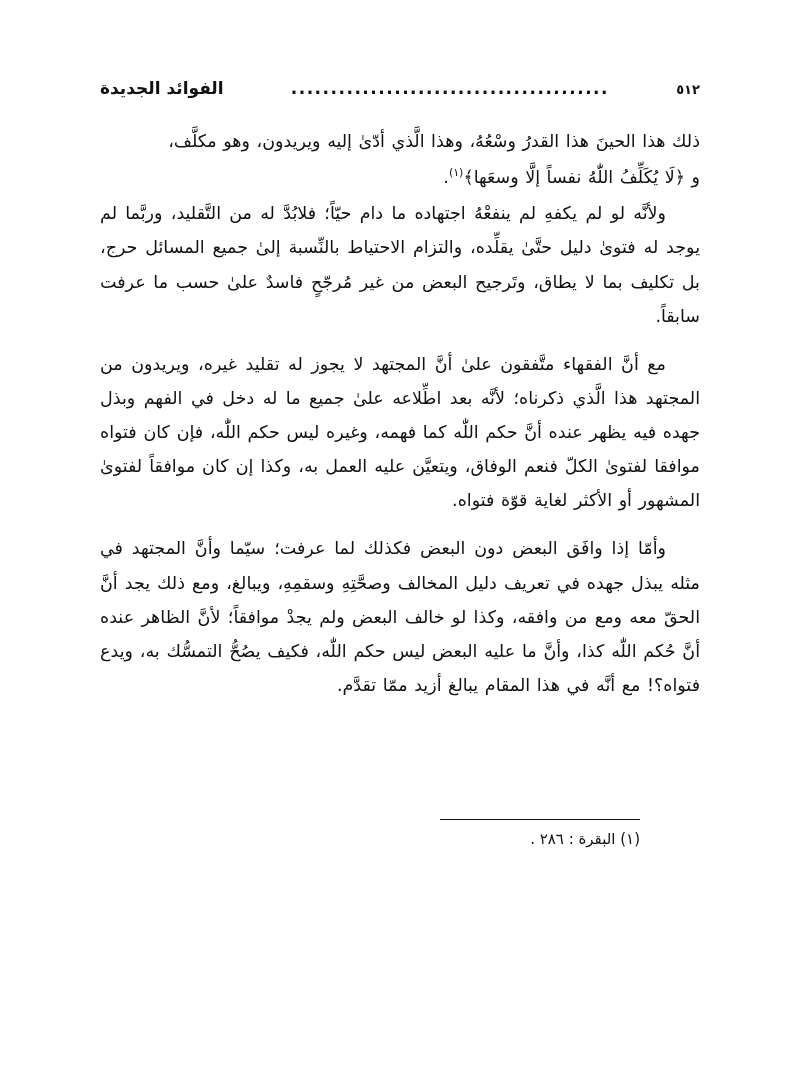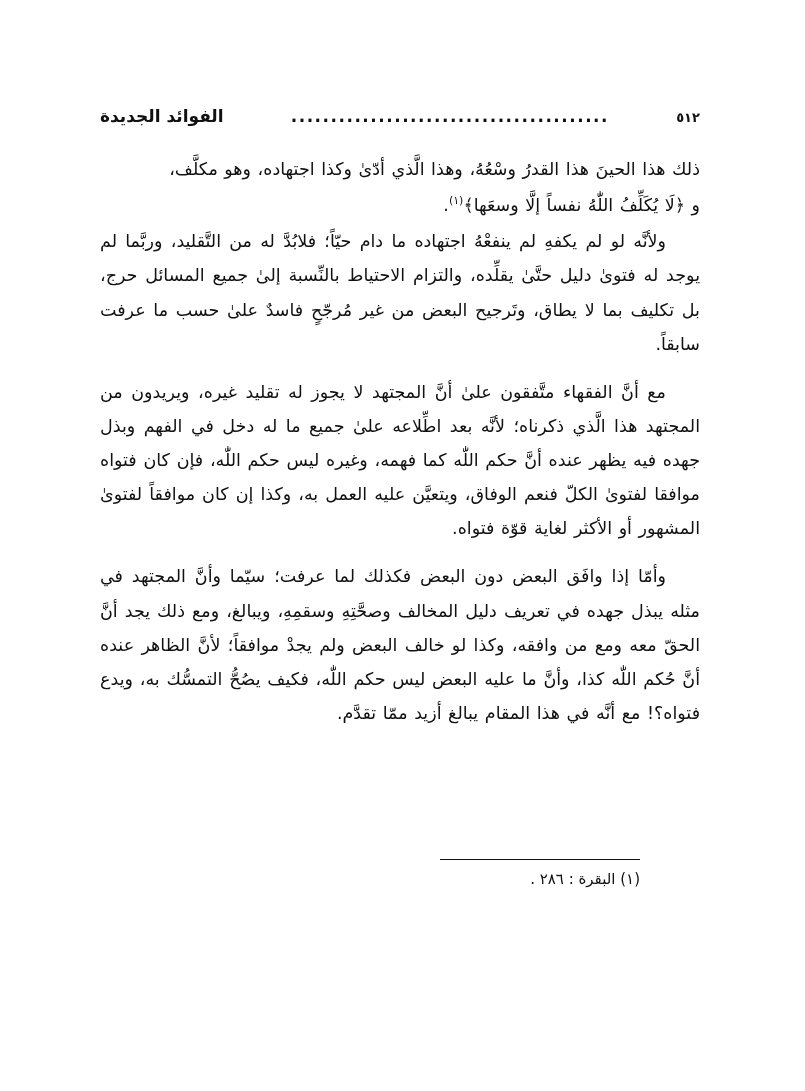--- a/index.html
+++ b/index.html
@@ -13,21 +13,20 @@
     font-family: "DejaVu Sans", sans-serif;
     color: #111;
     overflow: hidden;
   }
   .page {
     position: relative;
     width: 805px;
     height: 930px;
     box-sizing: border-box;
     padding: 78px 105px 40px 100px;
-    margin-top: 28px;
   }
   
   .header {
     display: flex;
     flex-direction: row-reverse;
     align-items: baseline;
     justify-content: flex-start;
     font-size: 17px;
     font-weight: bold;
     letter-spacing: 0;
@@ -77,21 +76,21 @@
   }
   sup.footnote-ref {
     font-size: 11px;
     vertical-align: super;
   }
   
   .footnote-area {
     position: absolute;
     right: 105px;
     left: 100px;
-    bottom: 70px;
+    bottom: 82px;
   }
   .footnote-rule {
     border: none;
     border-top: 1px solid #111;
     width: 200px;
     margin: 0 60px 10px auto;
   }
   .footnote-text {
     font-size: 15px;
     text-align: right;
@@ -104,21 +103,21 @@
 <div class="page">
 
   <div class="header">
     <span class="title">الفوائد الجديدة</span>
     <span class="dots">........................................</span>
     <span class="page-number">٥١٢</span>
   </div>
 
   <div class="body-text">
 
-    <p class="last-line-right">ذلك هذا الحينَ هذا القدرُ وسْعُهُ، وهذا الَّذي أدّىٰ وكذا اجتهاده، وهو مكلَّف،</p>
+    <p class="last-line-right">ذلك هذا الحينَ هذا القدرُ وسْعُهُ، وهذا الَّذي أدّىٰ إليه ويريدون، وهو مكلَّف،</p>
 
     <p class="last-line-right"><span class="quran">و ﴿لَا يُكَلِّفُ اللّٰهُ نفساً إلَّا وسعَها﴾</span><sup class="footnote-ref">(١)</sup><span>.</span></p>
 
     <p class="indent last-line-right">ولأنَّه لو لم يكفهِ لم ينفعْهُ اجتهاده ما دام حيّاً؛ فلابُدَّ له من التَّقليد، وربَّما لم يوجد له فتوىٰ دليل حتَّىٰ يقلِّده، والتزام الاحتياط بالنِّسبة إلىٰ جميع المسائل حرج، بل تكليف بما لا يطاق، وتَرجيح البعض من غير مُرجّحٍ فاسدٌ علىٰ حسب ما عرفت سابقاً.</p>
 
     <p class="indent last-line-right spaced">مع أنَّ الفقهاء متَّفقون علىٰ أنَّ المجتهد لا يجوز له تقليد غيره، ويريدون من المجتهد هذا الَّذي ذكرناه؛ لأنَّه بعد اطِّلاعه علىٰ جميع ما له دخل في الفهم وبذل جهده فيه يظهر عنده أنَّ حكم اللّٰه كما فهمه، وغيره ليس حكم اللّٰه، فإن كان فتواه موافقا لفتوىٰ الكلّ فنعم الوفاق، ويتعيَّن عليه العمل به، وكذا إن كان موافقاً لفتوىٰ المشهور أو الأكثر لغاية قوّة فتواه.</p>
 
     <p class="indent last-line-right spaced">وأمّا إذا وافَق البعض دون البعض فكذلك لما عرفت؛ سيّما وأنَّ المجتهد في مثله يبذل جهده في تعريف دليل المخالف وصحَّتِهِ وسقمِهِ، ويبالغ، ومع ذلك يجد أنَّ الحقّ معه ومع من وافقه، وكذا لو خالف البعض ولم يجدْ موافقاً؛ لأنَّ الظاهر عنده أنَّ حُكم اللّٰه كذا، وأنَّ ما عليه البعض ليس حكم اللّٰه، فكيف يصُحُّ التمسُّك به، ويدع فتواه؟! مع أنَّه في هذا المقام يبالغ أزيد ممّا تقدَّم.</p>
 
 

